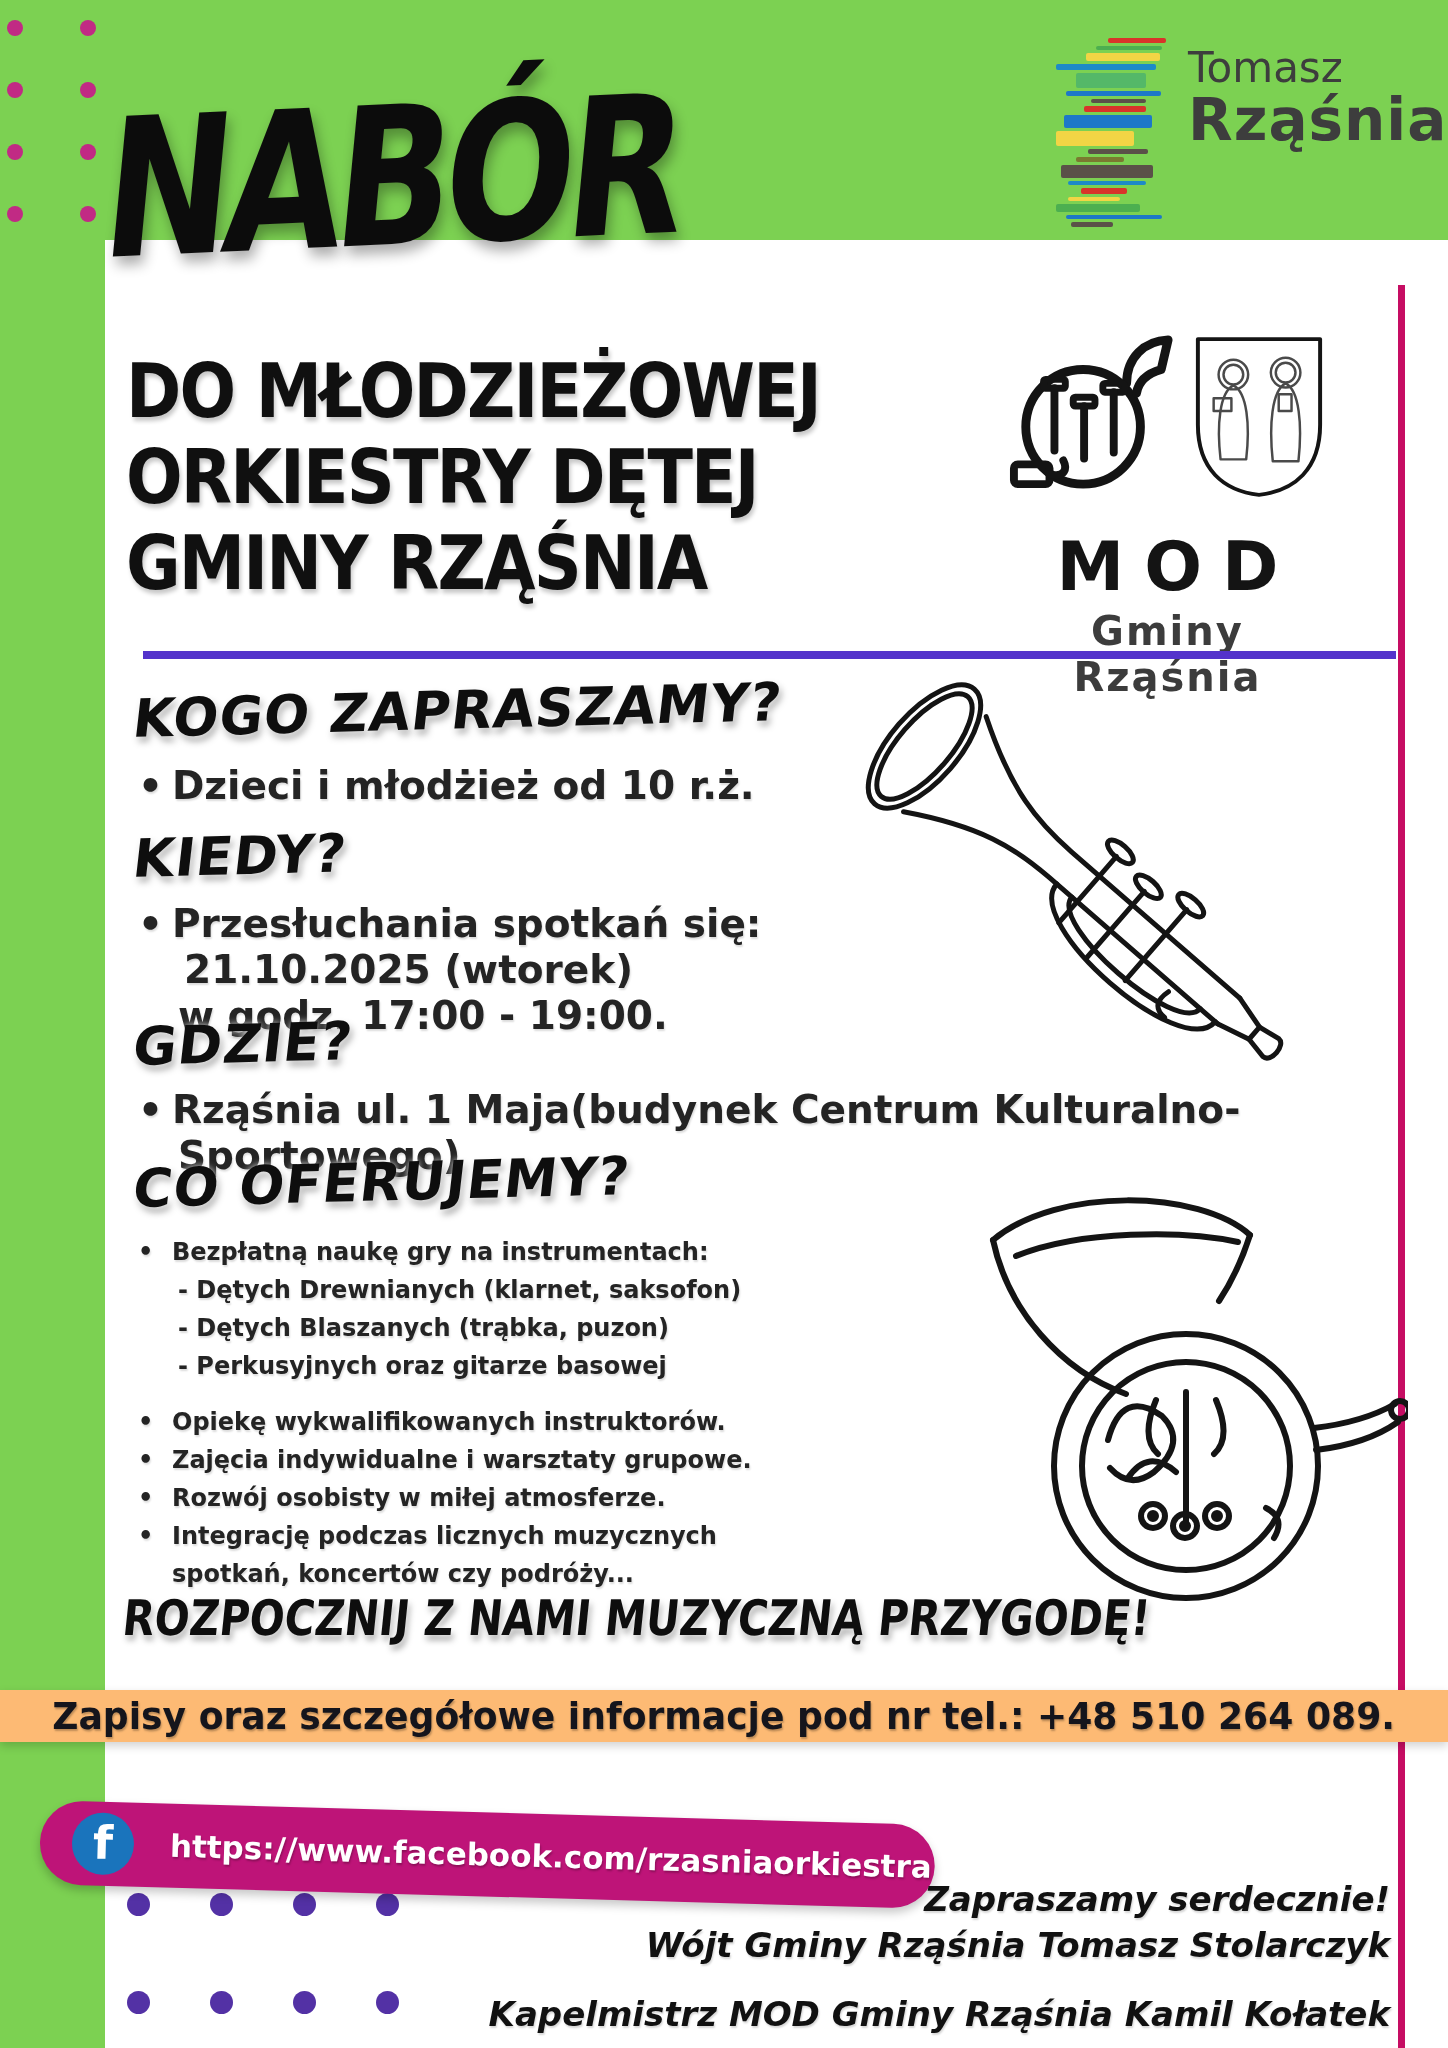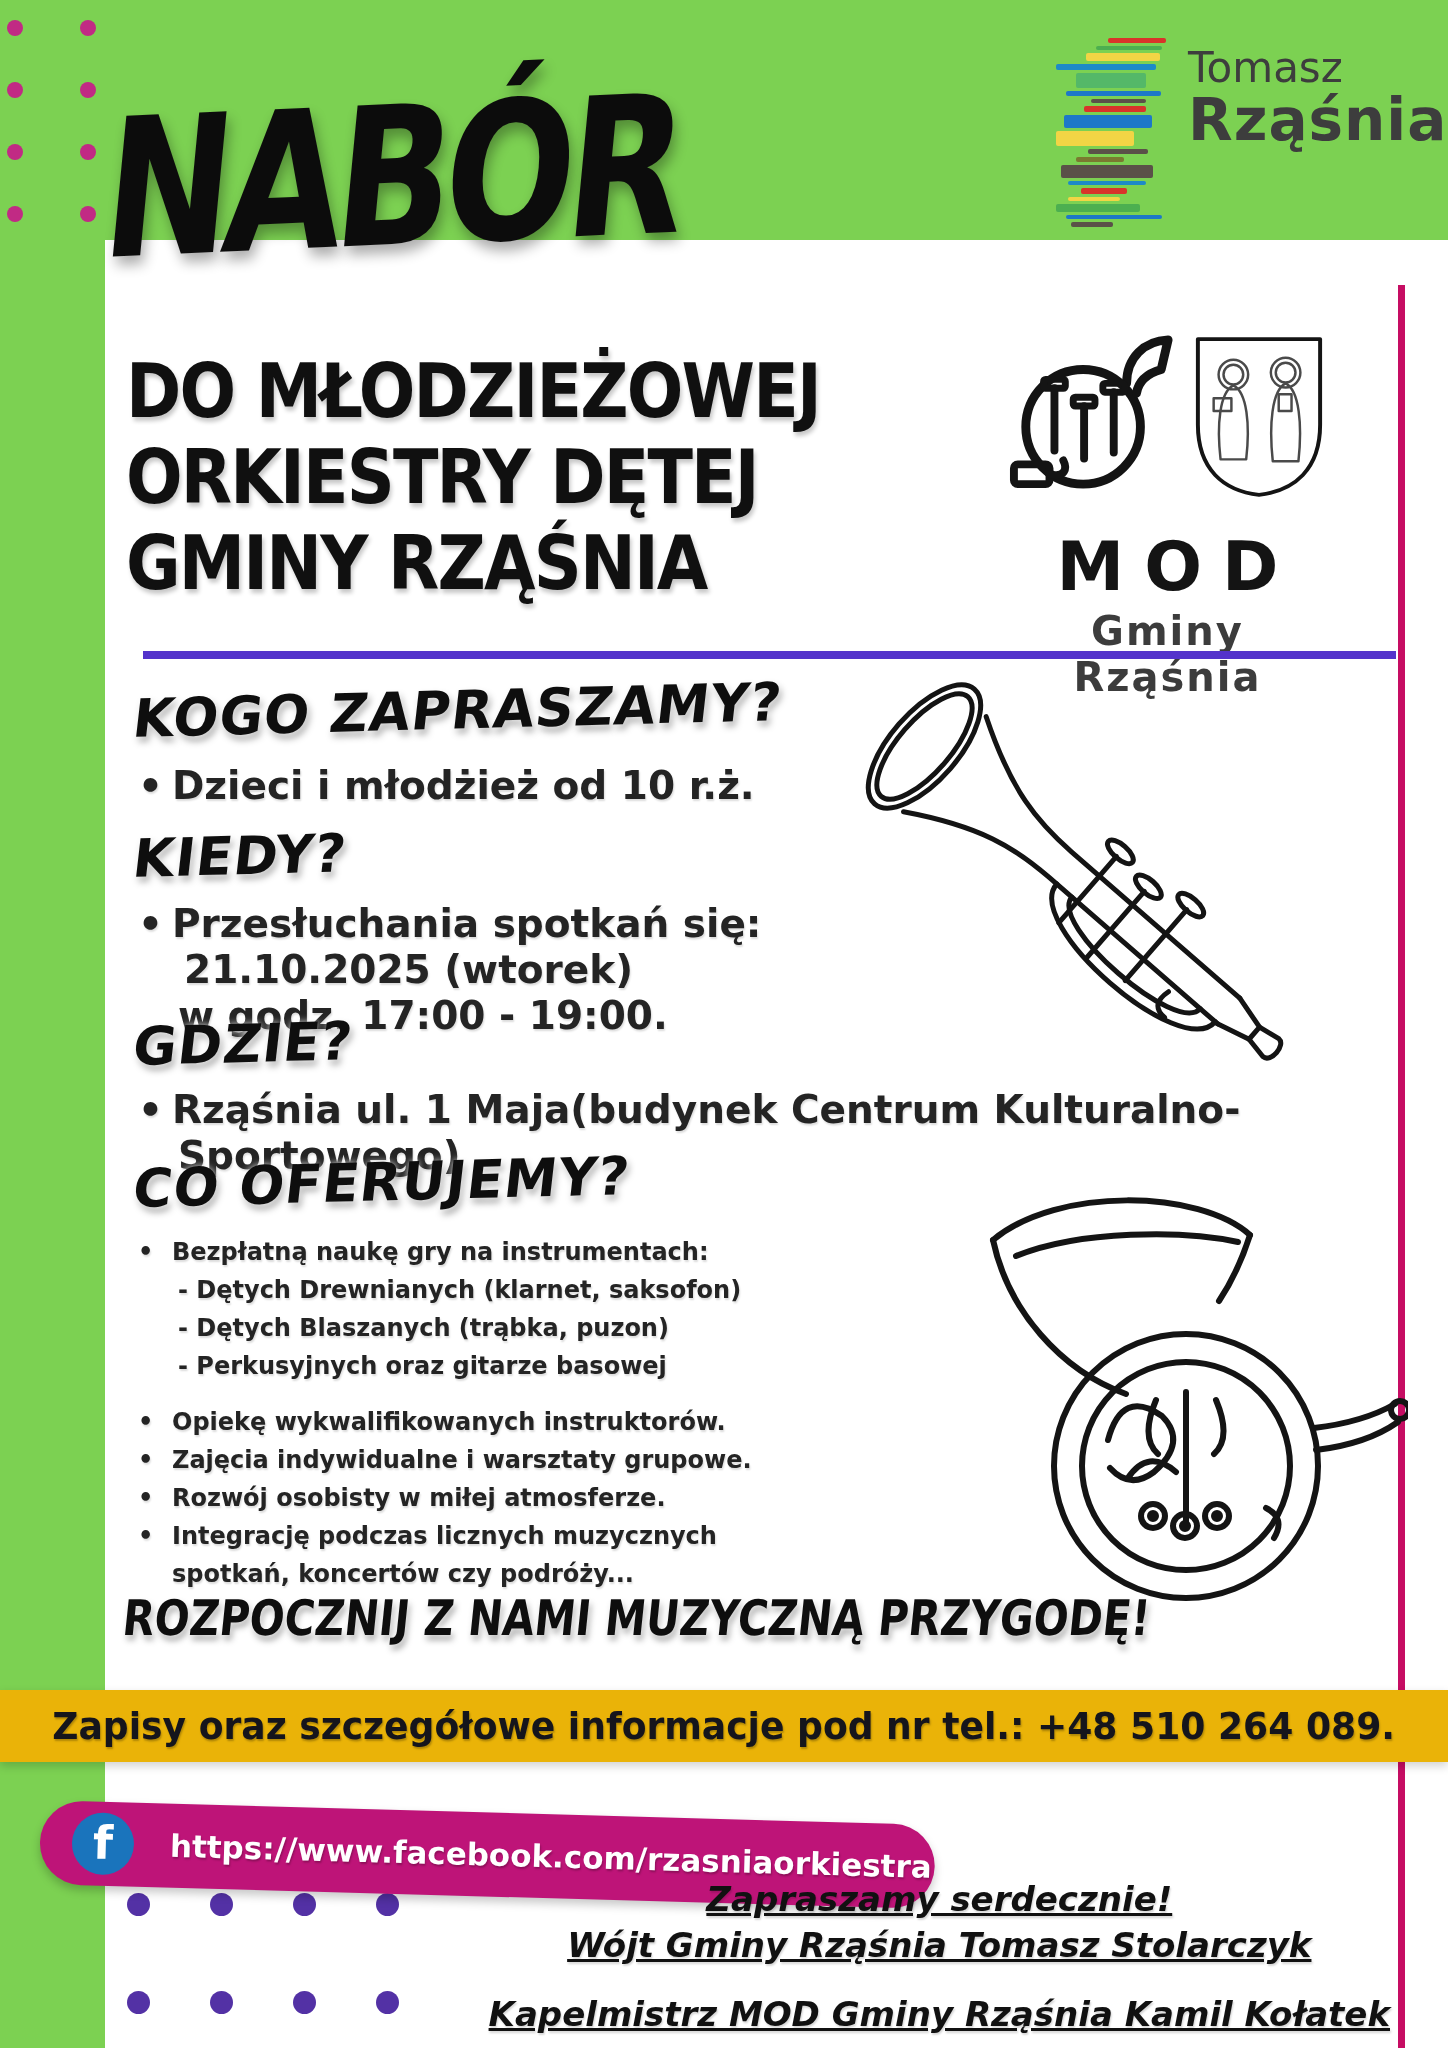--- a/index.html
+++ b/index.html
@@ -50,45 +50,44 @@
   .bl{position:relative;padding-left:42px;}
   .bl::before{content:"•";position:absolute;left:8px;top:0;}
   .cont{padding-left:48px;}
   .cta{
     position:absolute;left:126px;top:1590px;display:inline-block;font-size:49px;font-weight:800;color:#0e0e0e;
     transform:scaleX(0.84) skewX(-7deg);transform-origin:left top;white-space:nowrap;
     text-shadow:0 0 7px rgba(255,255,255,0.85),3px 5px 7px rgba(0,0,0,0.34);
   }
   
   .banner{
-    position:absolute;left:0;top:1690px;width:1448px;height:72px;background:#eab308;
+    position:absolute;left:0;top:1690px;width:1448px;height:52px;background:#fdba74;
     display:flex;align-items:center;justify-content:center;box-shadow:0 4px 9px rgba(0,0,0,0.18);
   }
   .banner span{
     font-size:38px;font-weight:800;color:#15151c;white-space:nowrap;
     transform:scaleX(0.95);text-shadow:1px 2px 2px rgba(0,0,0,0.25);
   }
   
   .fb-pill{
     position:absolute;left:40px;top:1800px;width:895px;height:84px;background:#be1478;border-radius:46px;
     display:flex;align-items:center;transform:rotate(1.6deg);transform-origin:left center;
     box-shadow:0 5px 10px rgba(0,0,0,0.22);cursor:pointer;
   }
   .fb-circle{
     width:62px;height:62px;border-radius:50%;background:#1a74bc;margin-left:32px;
     display:flex;align-items:center;justify-content:center;flex:0 0 auto;
   }
   .fb-circle span{color:#ffffff;font-size:46px;font-weight:800;line-height:1;transform:translateY(-1px);}
   .fb-url{margin-left:36px;color:#ffffff;font-size:31px;font-weight:800;white-space:nowrap;text-shadow:1px 2px 2px rgba(0,0,0,0.25);}
   
   .signature{
-    position:absolute;right:58px;top:1876px;text-align:center;color:#111111;
+    position:absolute;right:58px;top:1876px;text-align:right;color:#111111;
     font-size:34px;font-weight:700;font-style:italic;line-height:46px;white-space:nowrap;
     text-shadow:1px 2px 2px rgba(0,0,0,0.16);
-    text-decoration:underline;
   }
   .signature .gap{margin-top:23px;}
   
   .trumpet{position:absolute;left:812px;top:782px;width:560px;height:260px;transform:rotate(41deg);}
   .horn{position:absolute;left:948px;top:1178px;width:460px;height:440px;}
   svg .ln{fill:none;stroke:#141414;stroke-linecap:round;stroke-linejoin:round;}
 </style>
 </head>
 <body>
 

